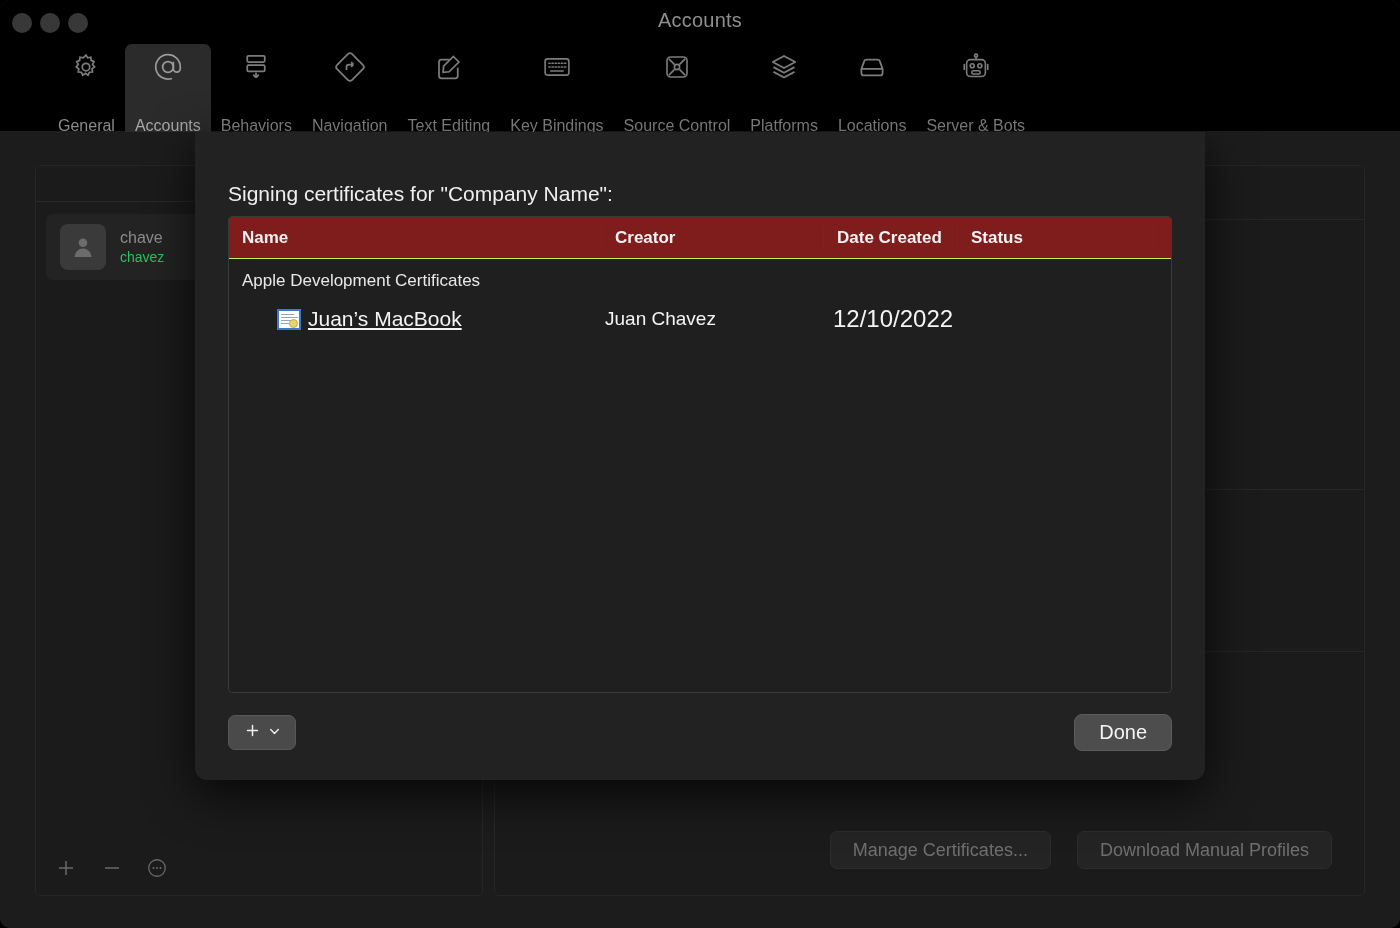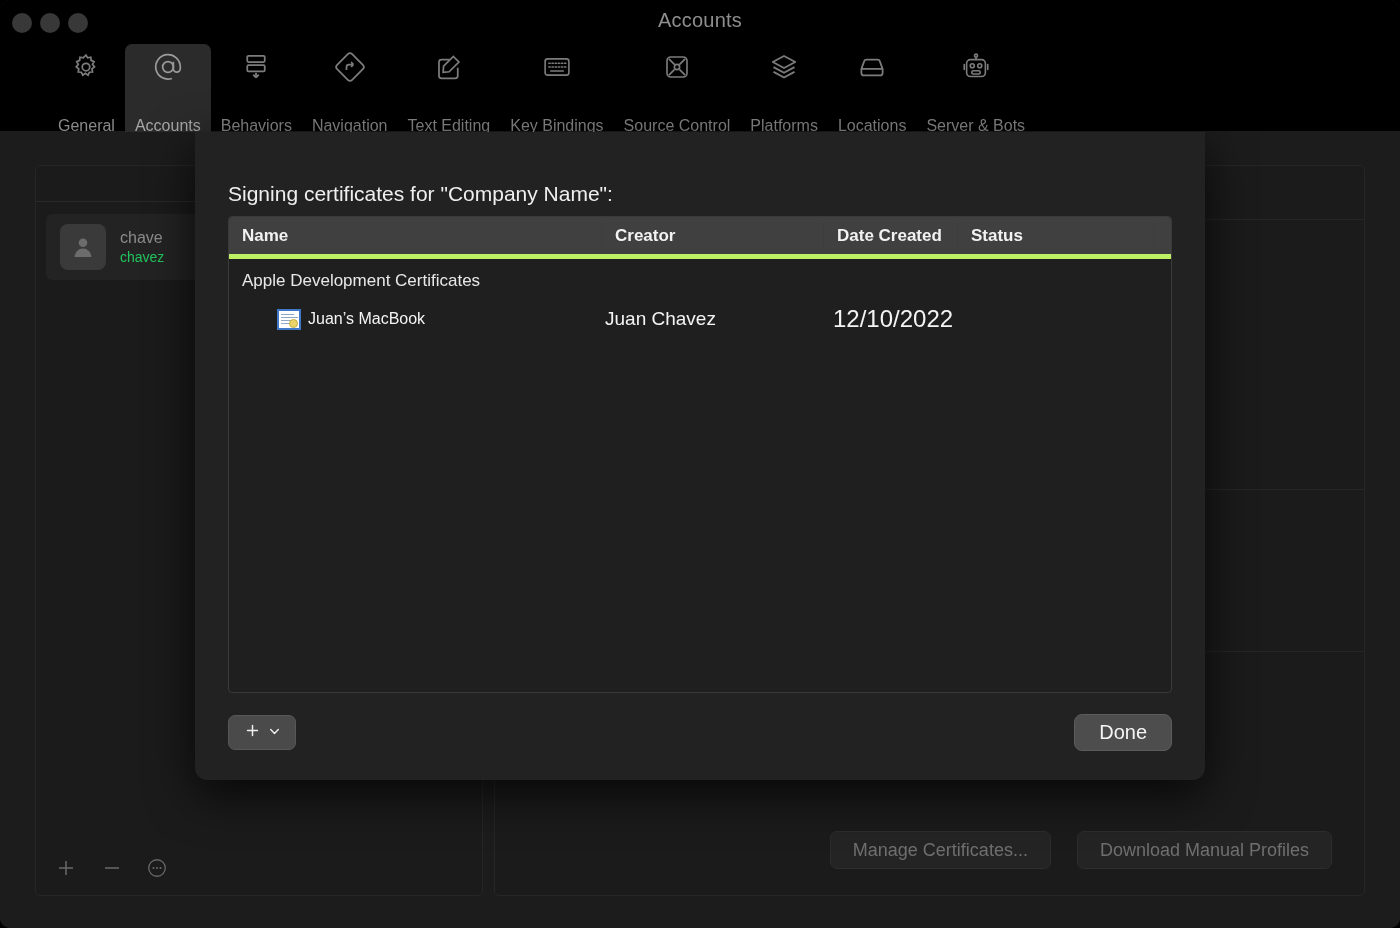--- a/index.html
+++ b/index.html
@@ -167,22 +167,22 @@
     left: 33px; top: 84px;
     width: 944px; height: 477px;
     border: 1px solid #3a3a3a;
     border-radius: 4px;
     background: #1f1f1f;
     overflow: hidden;
   }
   .thead {
     display: flex;
     height: 42px;
-    border-bottom: 5px solid #bef264;
-    background: #404040;
+    border-bottom: 1px solid #bef264;
+    background: #7f1d1d;
   }
   .th {
     display: flex; align-items: center;
     font-size: 17px; font-weight: bold; color: #f2f2f2;
     padding-left: 13px;
     border-right: 1px solid #3d3d3d;
     height: 26px;
     align-self: center;
   }
   .th.c0 { width: 373px; }
@@ -196,21 +196,21 @@
     padding: 12px 0 0 13px;
     font-size: 17px; color: #e8e8e8;
   }
   .cert-row {
     display: flex; align-items: center;
     height: 40px; margin-top: 8px;
   }
   .cert-name {
     width: 373px; display: flex; align-items: center;
     padding-left: 48px;
-    font-size: 16px; color: #f4f4f4;
+    font-size: 21px; color: #f4f4f4; text-decoration: underline;
   }
   .cert-creator { width: 222px; font-size: 19px; color: #f4f4f4; padding-left: 3px; }
   .cert-date { width: 134px; font-size: 24px; color: #f4f4f4; padding-left: 9px; }
   .cert-status { width: 196px; font-size: 19px; color: #f4f4f4; }
 
   .cert-icon {
     width: 24px; height: 21px; flex: none;
     margin-right: 7px;
     background: #ffffff;
     border: 2px solid #3f78c8;

